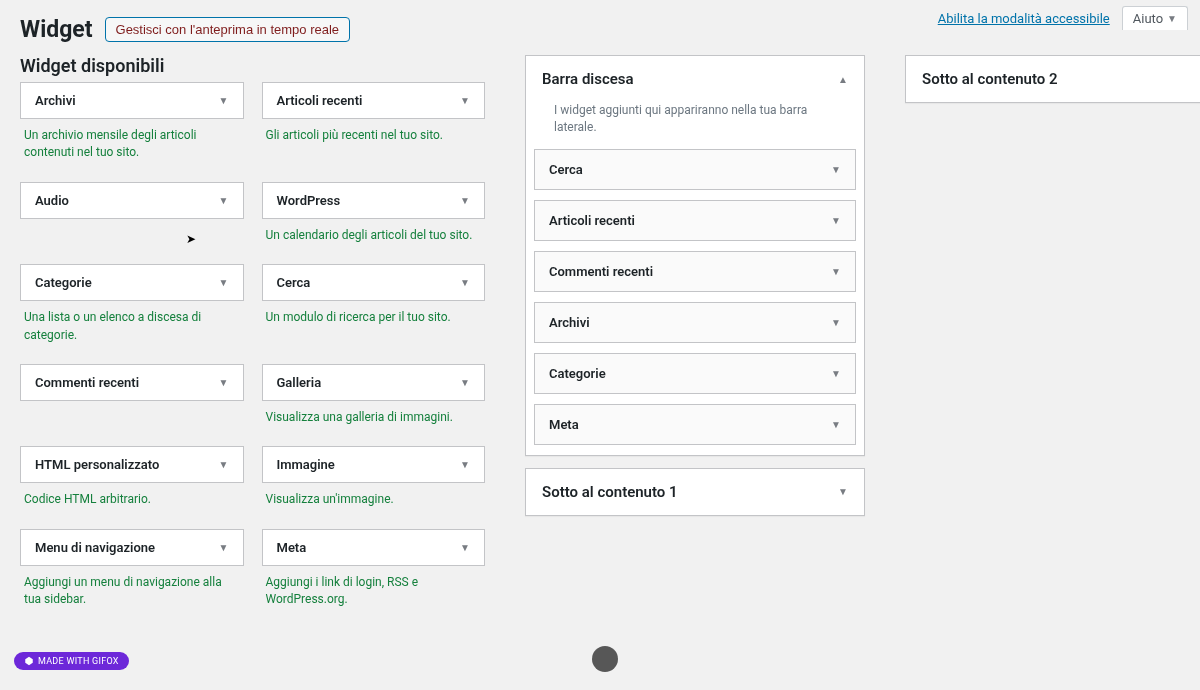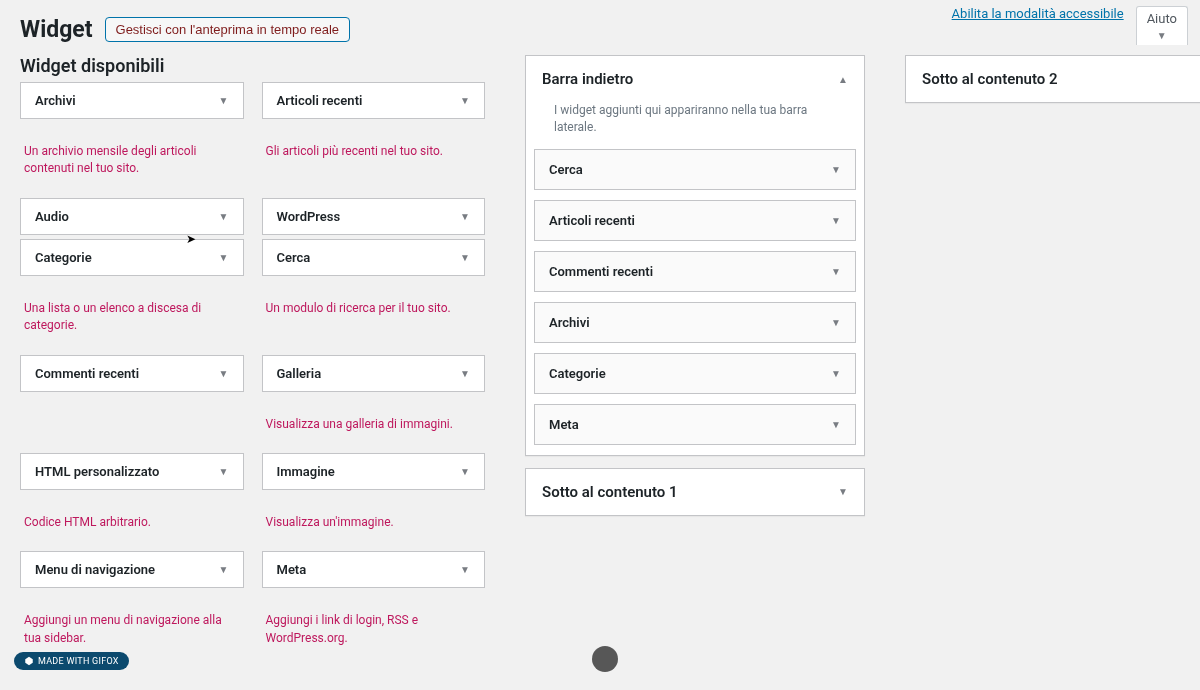--- a/index.html
+++ b/index.html
@@ -12,38 +12,38 @@
     height: 690px;
     overflow: hidden;
     position: relative;
   }
 
   
   .topbar {
     position: absolute;
     top: 0; right: 0;
     display: flex;
+    align-items: center;
     gap: 12px;
     padding: 6px 12px 0 0;
   }
   .topbar a {
     color: #0073aa;
     text-decoration: underline;
     font-size: 13px;
   }
   .help-tab {
     background: #fff;
     border: 1px solid #ccd0d4;
     border-bottom: none;
     padding: 4px 10px;
     font-size: 13px;
     color: #50575e;
     display: flex; align-items: center; gap: 4px;
     border-radius: 3px 3px 0 0;
-    flex-direction: column;
   }
   .help-tab .caret { font-size: 10px; color: #787c82; }
 
   
   .heading-row {
     padding: 16px 20px 12px 20px;
     display: flex;
     align-items: center;
     gap: 12px;
   }
@@ -103,22 +103,22 @@
     font-size: 13px;
     color: #1d2327;
     cursor: move;
   }
   .widget-box .caret {
     color: #787c82;
     font-size: 10px;
   }
   .avail-item .widget-desc {
     font-size: 12px;
-    color: #be185d;
-    padding: 24px 4px 16px 4px;
+    color: #15803d;
+    padding: 8px 4px 16px 4px;
     line-height: 1.45;
     min-height: 40px;
   }
 
   
   .area-panel {
     background: #fff;
     border: 1px solid #c3c4c7;
     margin-bottom: 12px;
     box-shadow: 0 1px 1px rgba(0,0,0,0.04);
@@ -165,21 +165,21 @@
     top: 232px; left: 186px;
     font-size: 12px;
     color: #000;
     pointer-events: none;
   }
 
   
   .gifox-badge {
     position: absolute;
     bottom: 20px; left: 14px;
-    background: #0c4a6e;
+    background: #6d28d9;
     color: #fff;
     font-size: 9px;
     padding: 4px 10px;
     border-radius: 10px;
     display: flex; align-items: center; gap: 4px;
     letter-spacing: 0.03em;
   }
   .gifox-badge svg { width:10px; height:10px; }
 
   
@@ -231,20 +231,21 @@
           <div class="widget-box">
             <span>Audio</span>
             <span class="caret">▼</span>
           </div>
         </div>
         <div class="avail-item">
           <div class="widget-box">
             <span>WordPress</span>
             <span class="caret">▼</span>
           </div>
+          <div class="widget-desc">Un calendario degli articoli del tuo sito.</div>
         </div>
         <div class="avail-item">
           <div class="widget-box">
             <span>Categorie</span>
             <span class="caret">▼</span>
           </div>
           <div class="widget-desc">Una lista o un elenco a discesa di categorie.</div>
         </div>
         <div class="avail-item">
           <div class="widget-box">
@@ -293,21 +294,21 @@
             <span class="caret">▼</span>
           </div>
           <div class="widget-desc">Aggiungi i link di login, RSS e WordPress.org.</div>
         </div>
       </div>
   </div>
 
   <div class="col-mid">
     <div class="area-panel">
       <div class="panel-header">
-        <span>Barra indietro</span>
+        <span>Barra discesa</span>
         <span class="caret">▲</span>
       </div>
       <div class="panel-desc">I widget aggiunti qui appariranno nella tua barra laterale.</div>
       <div class="panel-body" id="sidebar-widgets">
           <div class="placed-widget">
             <span>Cerca</span>
             <span class="caret">▼</span>
           </div>
           <div class="placed-widget">
             <span>Articoli recenti</span>

